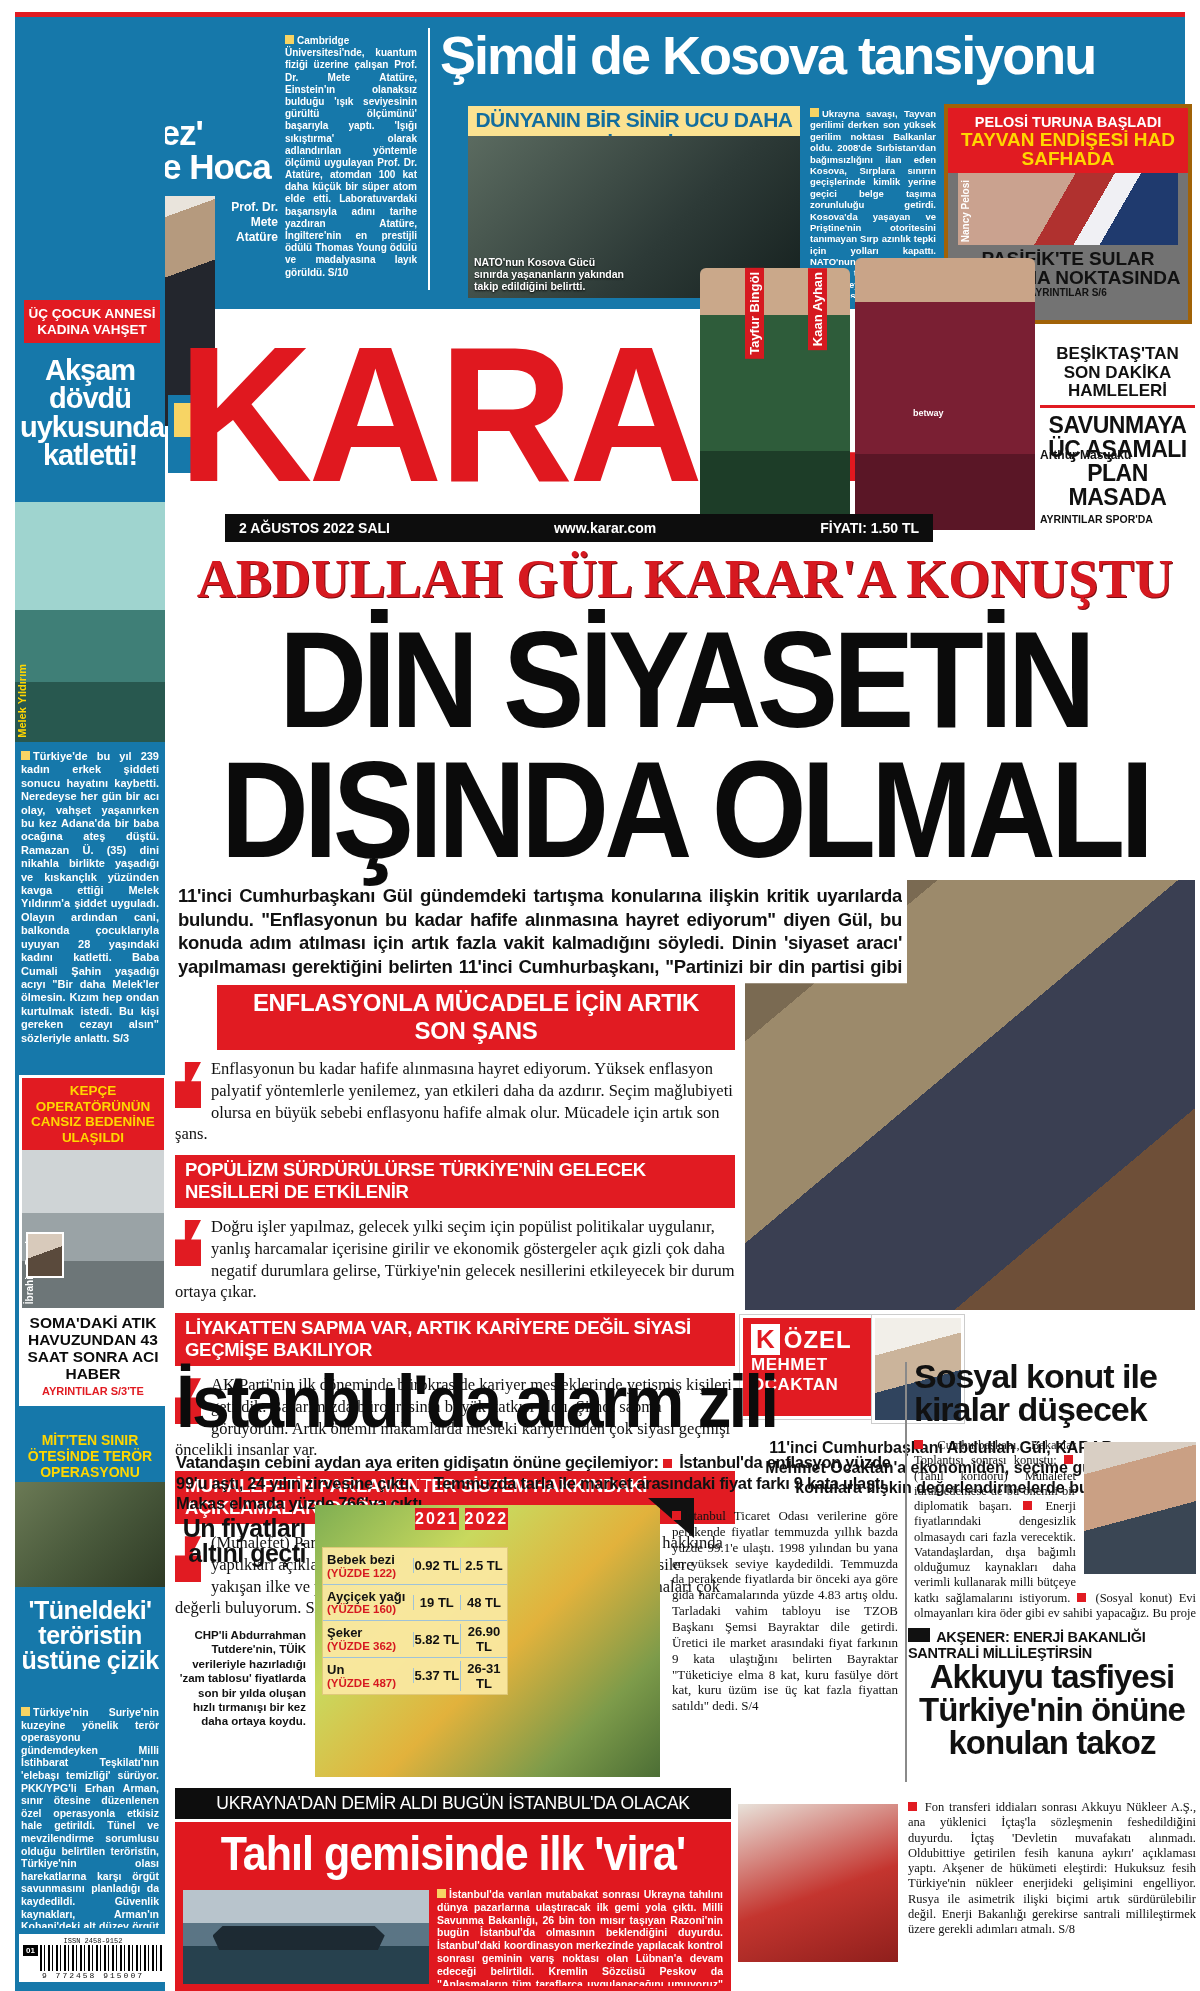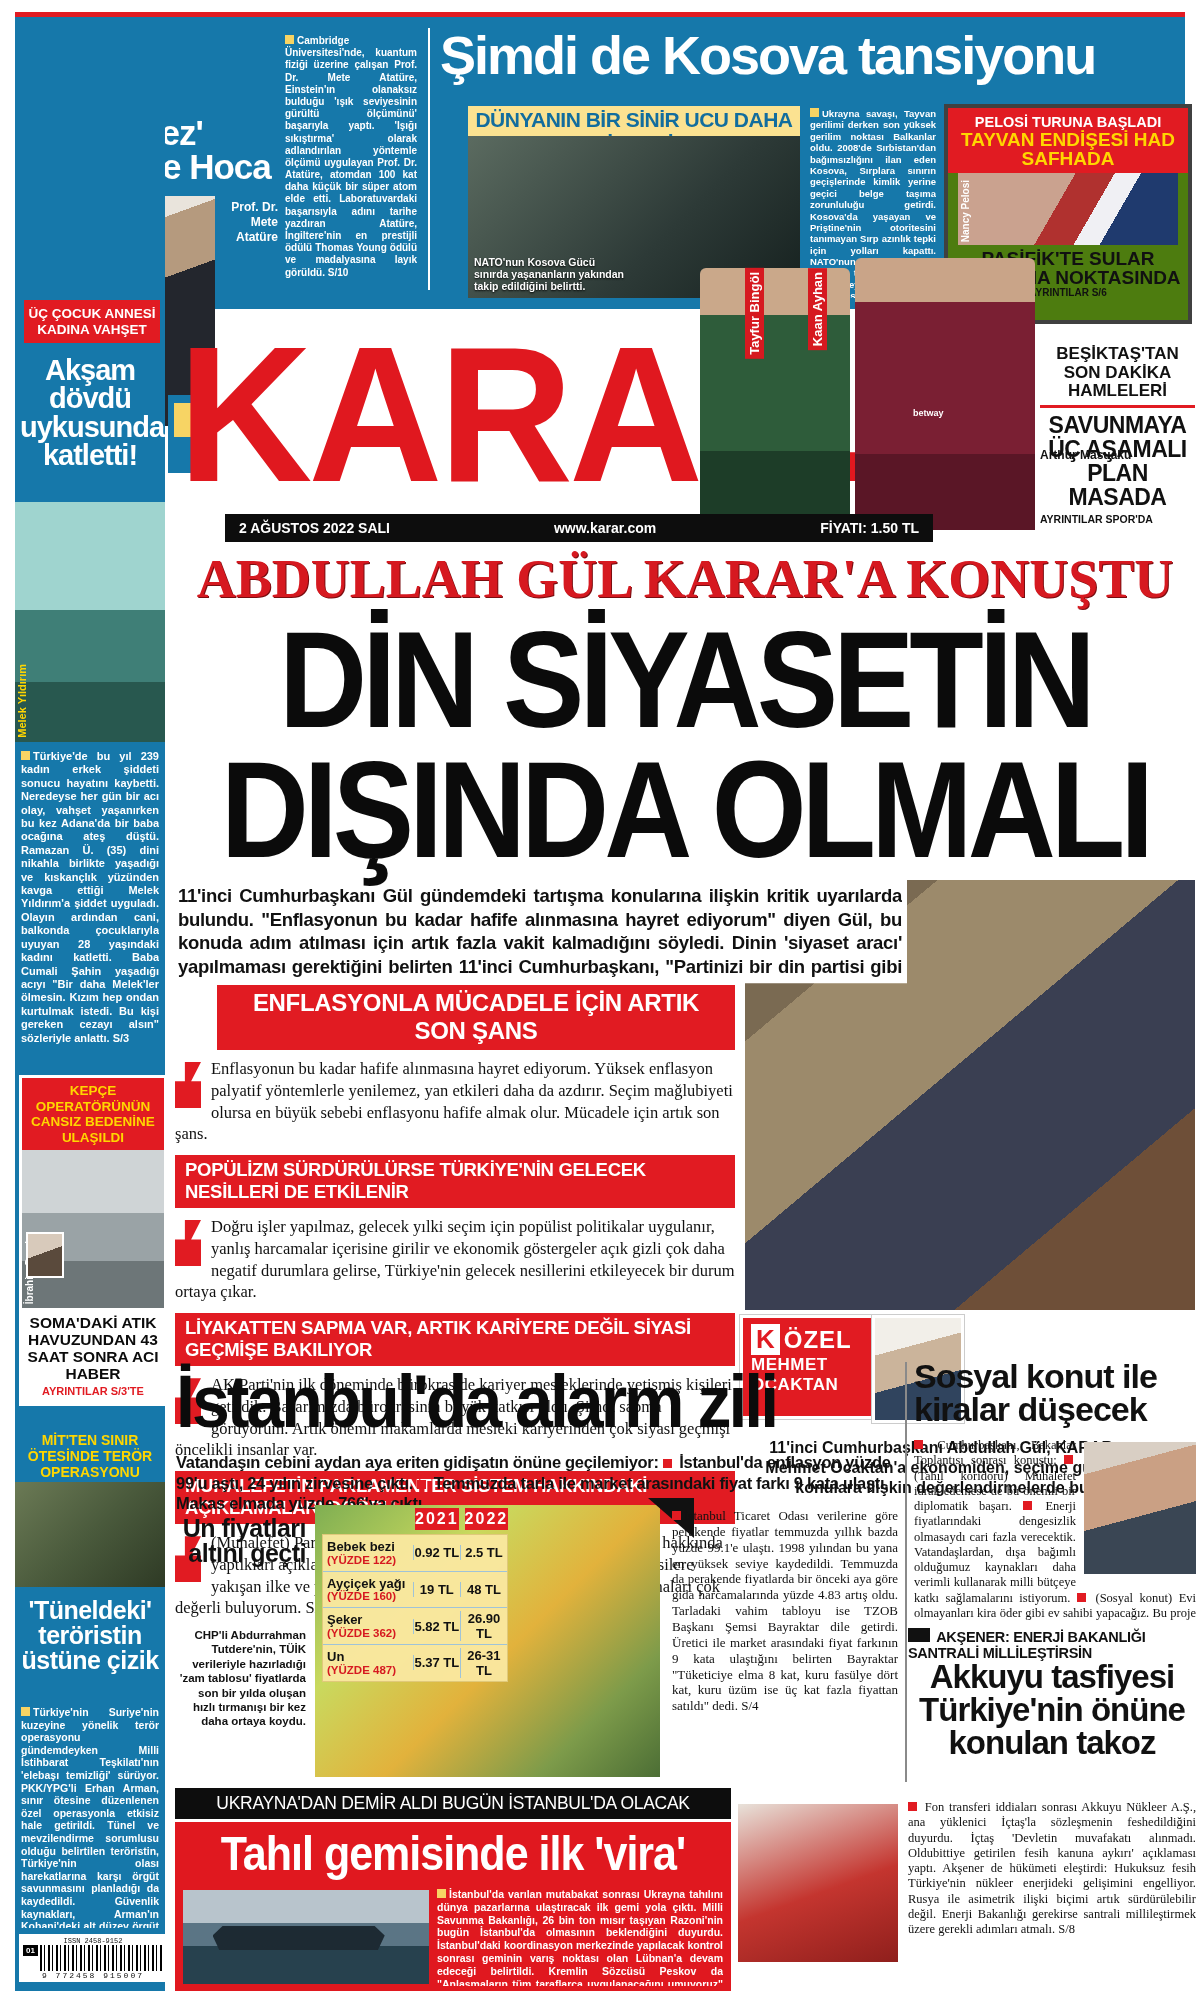--- a/index.html
+++ b/index.html
@@ -14,21 +14,21 @@
   .smallbody{color:#fff;font-weight:bold;font-size:10px;line-height:1.22;}
   .bullet{display:inline-block;width:9px;height:9px;background:#f7d464;margin-right:3px;}
   .bullet.red{background:#e11b22;}
   .bullet.black{background:#111;}
   .vline{background:#fff;width:2px;}
   .t2-headline{color:#fff;font-weight:bold;font-size:54px;letter-spacing:-2px;line-height:1;}
   .t2-sub{background:#fbe291;color:#126d9e;font-weight:bold;font-size:21px;text-align:center;letter-spacing:-0.5px;}
   .photo{background:linear-gradient(135deg,#5b6b60,#2d3a37 60%,#16211f);}
   .photocap{position:absolute;left:6px;bottom:6px;color:#fff;font-weight:bold;font-size:10.5px;line-height:1.15;text-shadow:0 1px 2px #000;}
   
-  .pelosi{border:4px solid #404040;background:#4d7c0f;}
+  .pelosi{border:4px solid #a16207;background:#737373;}
   .pelosi-top{background:#e11b22;text-align:center;padding:6px 4px 4px;}
   .pelosi-k{color:#fff;font-weight:bold;font-size:14.5px;}
   .pelosi-h{color:#ffd600;font-weight:bold;font-size:19px;line-height:1.02;}
   .pelosi-bot{text-align:center;color:#111;font-weight:bold;font-size:19px;line-height:1.0;padding-top:4px;}
   .pelosi-det{font-size:10px;font-weight:bold;color:#111;}
   .vert{writing-mode:vertical-rl;transform:rotate(180deg);}
   
   .logo{color:#e0181f;font-weight:bold;font-size:186px;line-height:1;letter-spacing:-4px;transform:scaleY(1.04);transform-origin:top left;font-family:"Liberation Sans",sans-serif;}
   .datebar{background:#0d0d0d;color:#fff;font-weight:bold;font-size:14px;display:flex;justify-content:space-between;align-items:center;padding:0 14px;}
   .flagchip{background:#1678aa;}
@@ -243,21 +243,21 @@
     <span class="bullet red"></span>
     <span>Temmuzda tarla ile market arasındaki fiyat farkı 9 kata ulaştı. Makas elmada yüzde 766'ya çıktı.</span>
   </div>
 
   <div class="abs un-h" style="left:178px;top:1516px;width:128px;">Un fiyatları altını geçti</div>
   <div class="abs un-b" style="left:178px;top:1628px;width:128px;">CHP'li Abdurrahman Tutdere'nin, TÜİK verileriyle hazırladığı 'zam tablosu' fiyatlarda son bir yılda oluşan hızlı tırmanışı bir kez daha ortaya koydu.</div>
 
   <div class="abs mkt" style="left:315px;top:1505px;width:345px;height:272px;"></div>
 
   <div class="abs" style="left:322px;top:1508px;width:186px;">
-    <div style="display:flex;gap:6px;padding-left:50%;margin-bottom:4px;">
+    <div style="display:flex;gap:6px;padding-left:50%;margin-bottom:17px;">
       <div class="yrbox" style="flex:1;">2021</div>
       <div class="yrbox" style="flex:1;">2022</div>
     </div>
     <div class="ptable">
       <div class="prow">
         <div class="plab">
             <div class="n">Bebek bezi</div>
             <div class="p">(YÜZDE 122)</div>
           </div>
         <div class="pv">0.92 TL</div>

